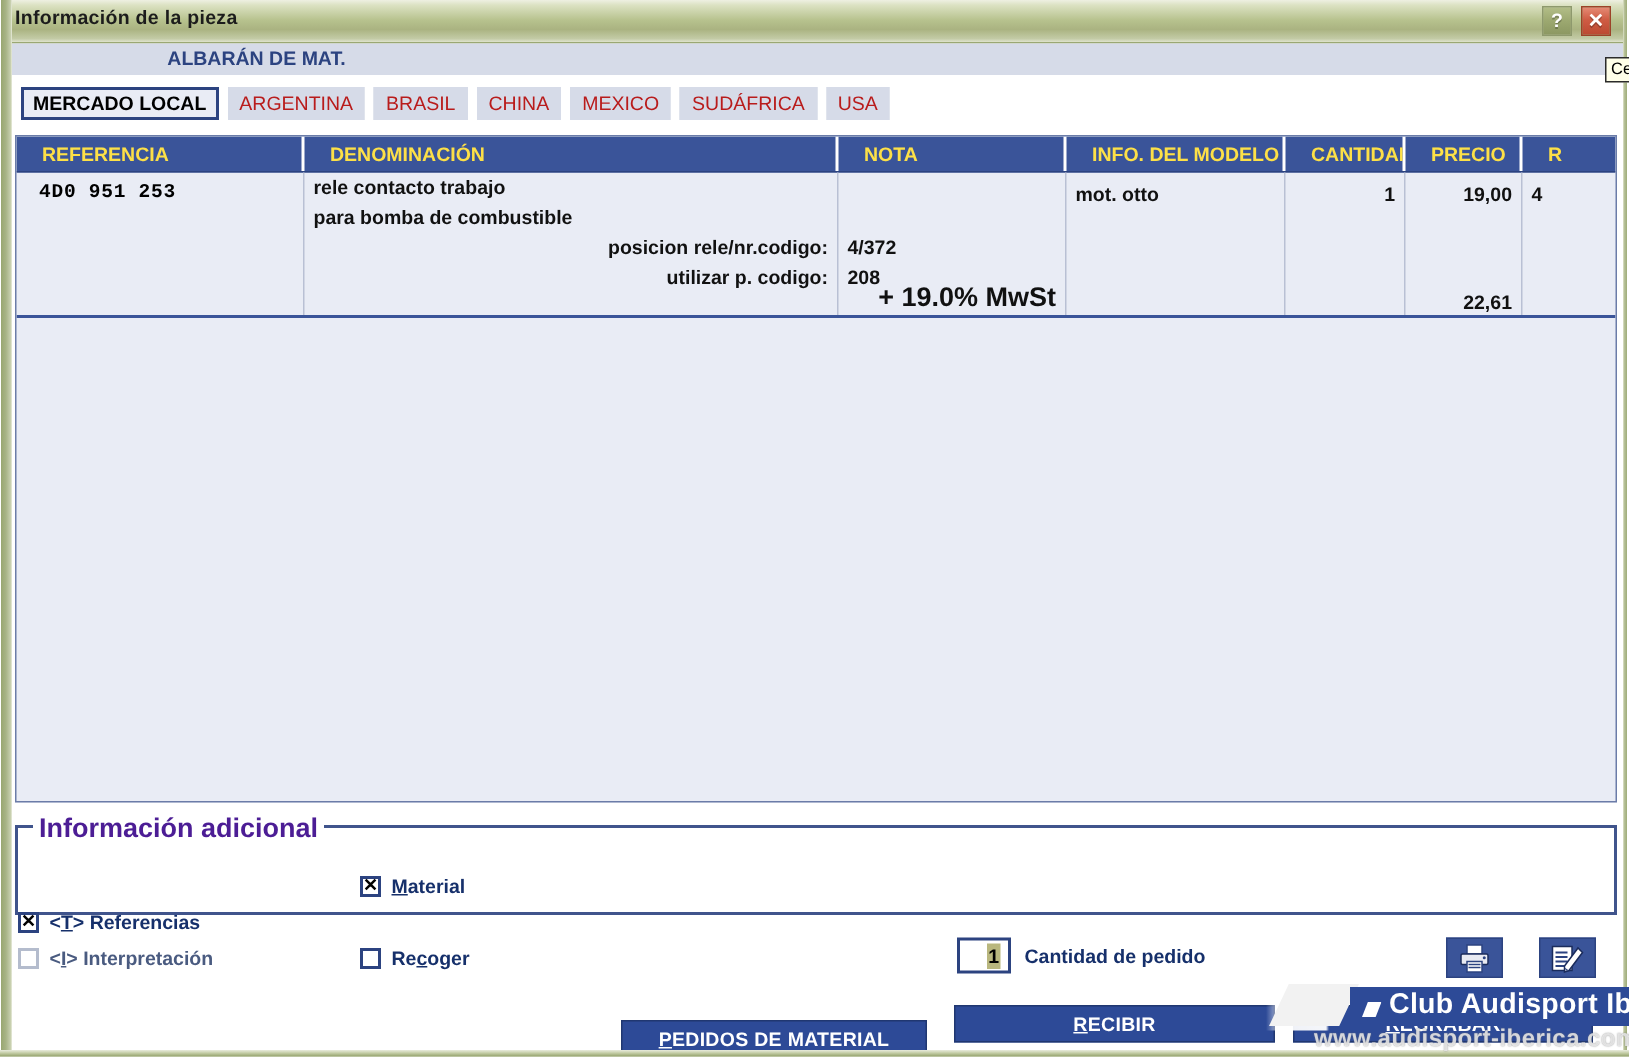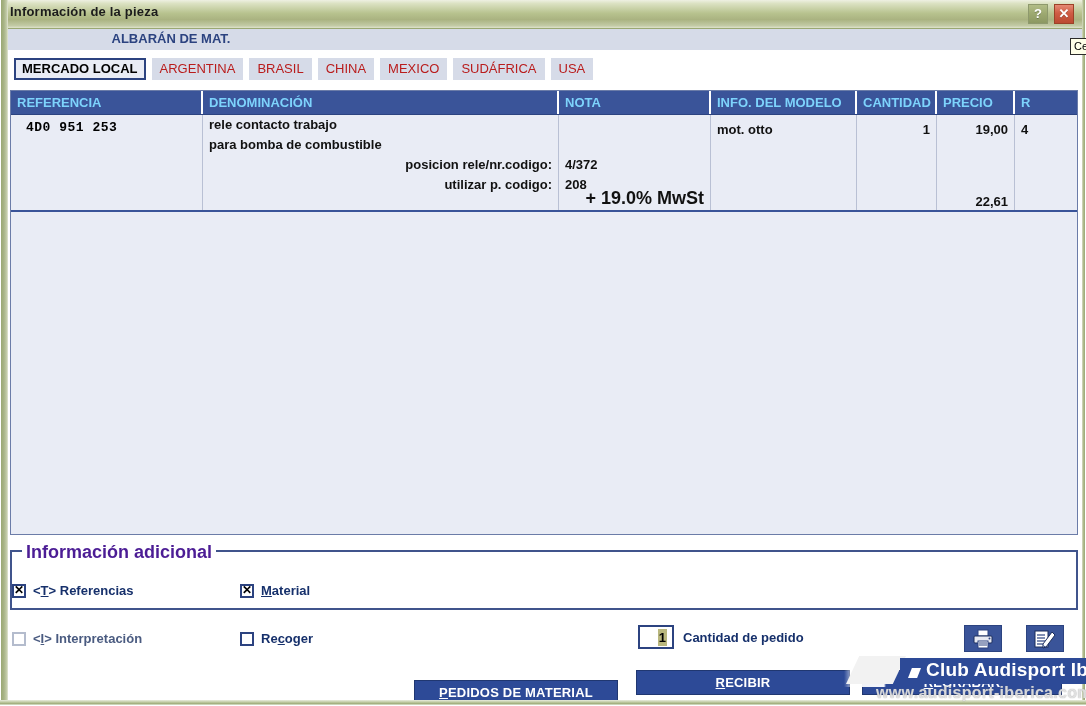--- a/index.html
+++ b/index.html
@@ -169,25 +169,25 @@
     overflow: hidden;
   }
   .grid-head {
     display: flex;
     height: 24px;
     background: #3a5499;
     border-bottom: 1px solid #2c4380;
     box-sizing: border-box;
   }
   .grid-head .cell {
-    color: #7dd3fc;
+    color: #fde047;
     font-size: 13px;
     font-weight: bold;
     line-height: 23px;
-    padding-left: 6px;
+    padding-left: 17px;
     box-sizing: border-box;
     border-right: 2px solid #ffffff;
     overflow: hidden;
     white-space: nowrap;
   }
   .grid-head .cell:last-child { border-right: none; }
 
   .grid-row {
     position: relative;
     display: flex;
@@ -528,21 +528,21 @@
       </div>
     </div>
 
     <div class="fieldset">
       <div class="fieldset-legend">Información adicional</div>
       <div style="position:absolute;left:4px;top:4px;right:4px;bottom:4px;font-size:13px;color:#111"></div>
     </div>
 
   </div>
 
-  <div class="cb-row" style="left:12px;  top:583px;" id="cb0">
+  <div class="cb-row" style="left:12px;  top:607px;" id="cb0">
       <span class="cb-box checked"></span>
       <span class="cb-label">&lt;<span class="ul">T</span>&gt; Referencias</span>
     </div>
   <div class="cb-row" style="left:240px; top:583px;" id="cb1">
       <span class="cb-box checked"></span>
       <span class="cb-label"><span class="ul">M</span>aterial</span>
     </div>
   <div class="cb-row" style="left:12px;  top:631px;" id="cb2">
       <span class="cb-box disabled"></span>
       <span class="cb-label disabled">&lt;<span class="ul">I</span>&gt; Interpretación</span>

